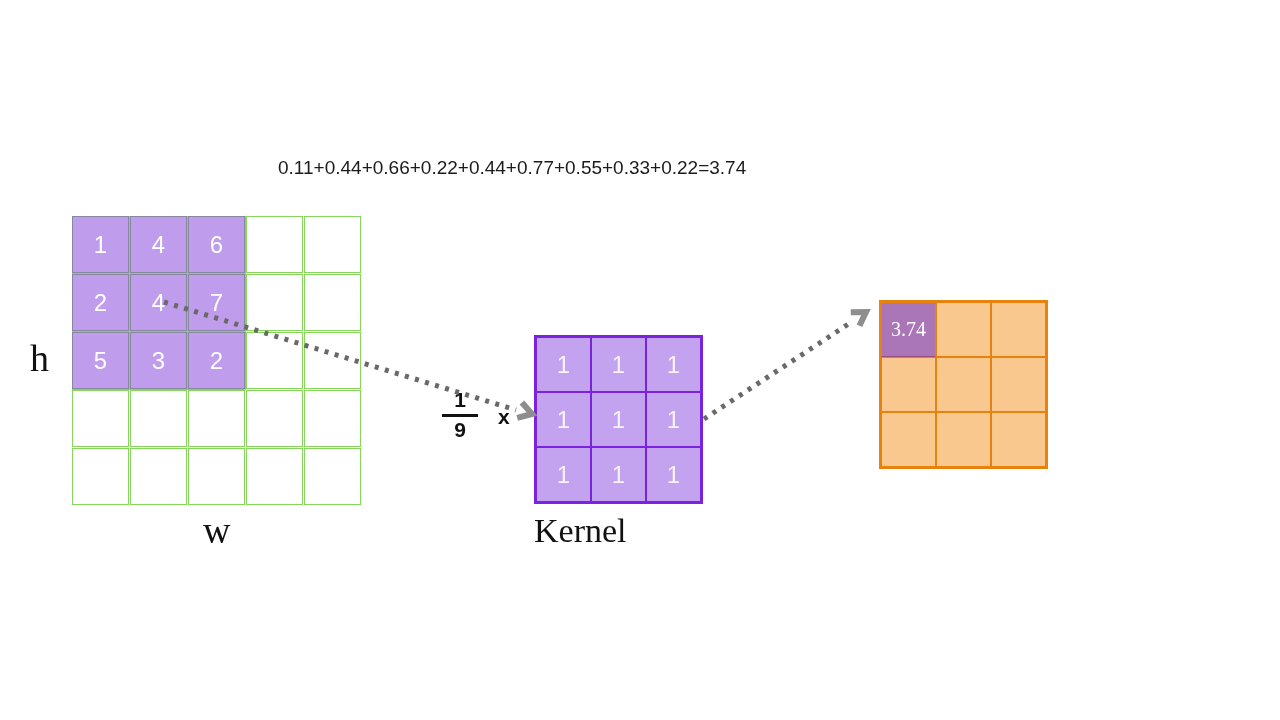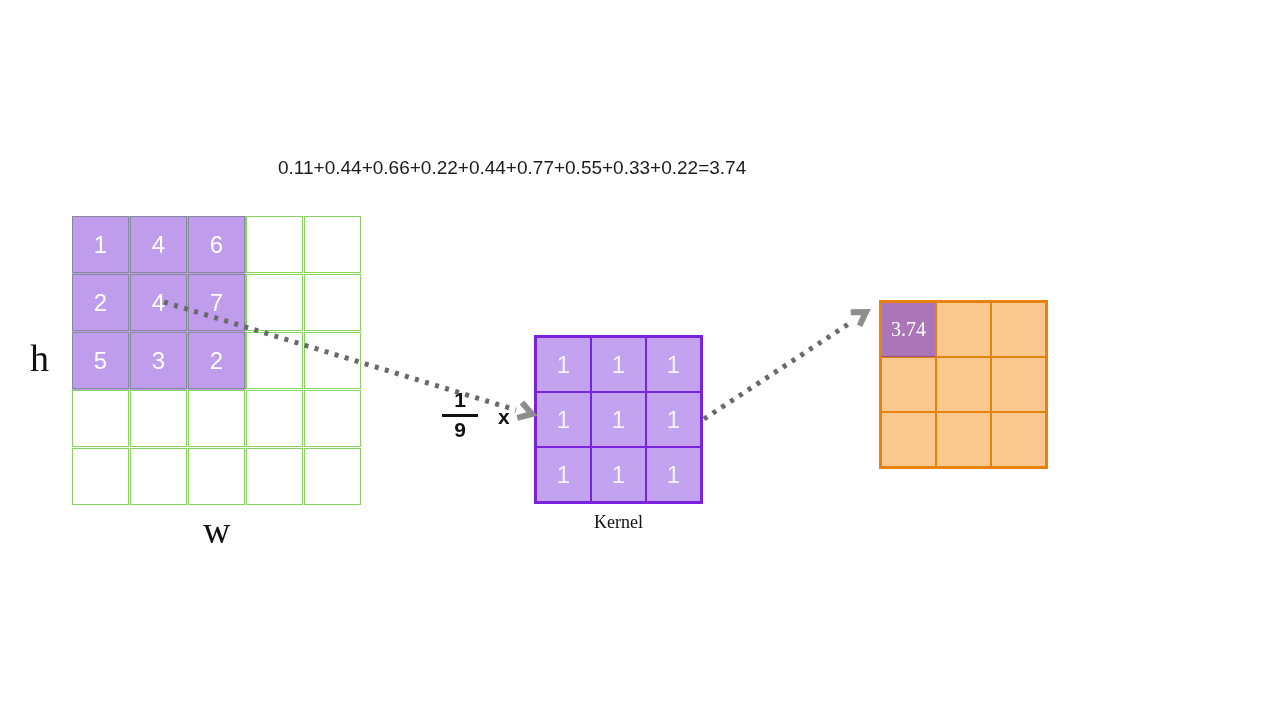--- a/index.html
+++ b/index.html
@@ -61,22 +61,22 @@
     display: grid;
     grid-template-columns: repeat(3, 55px);
     grid-template-rows: repeat(3, 55px);
   }
   #kernel-grid .cell {
     border: 1.5px solid #7a22dd;
     background: #c3a2ef;
     display: flex; align-items: center; justify-content: center;
   }
   #kernel-grid .cellval { color: #f7f3fa; font-size: 24px; }
-  #kernel-label { left: 534px; top: 512px; width: 169px; text-align: center;
-    font-family: "Liberation Serif", serif; font-size: 18px; color: #111; }
+  #kernel-label { left: 534px; top: 512px; width: 169px; 
+    font-family: "Liberation Serif", serif; font-size: 34px; color: #111; }
 
   
   #output-grid {
     left: 879px; top: 275px;
     border: 2px solid #e8820e;
     display: grid;
     grid-template-columns: repeat(3, 55px);
     grid-template-rows: repeat(3, 55px);
     margin-top: 25px;
   }

